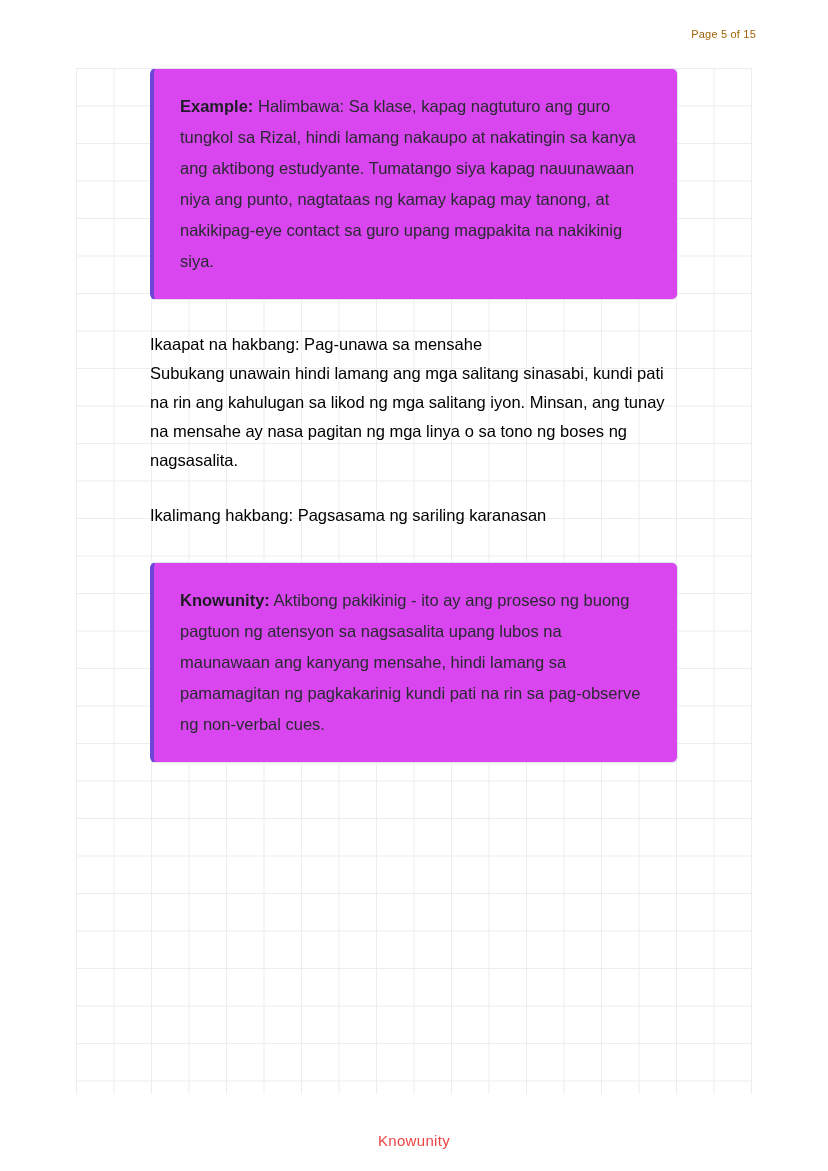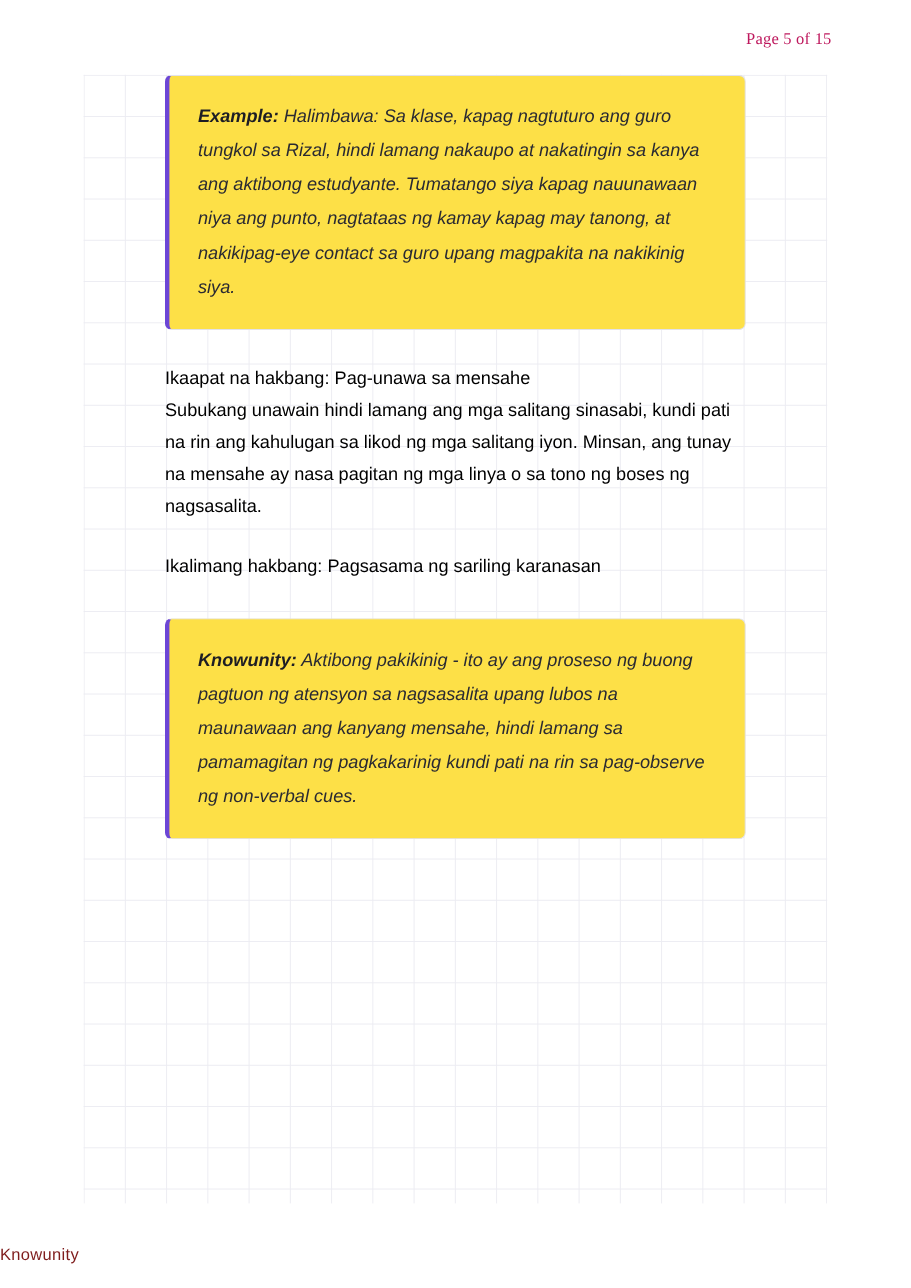--- a/index.html
+++ b/index.html
@@ -20,23 +20,23 @@
     width: 828px;
     height: 1171px;
     background: #ffffff;
   }
 
   
   .page-number {
     position: absolute;
     top: 28px;
     right: 72px;
-    font-family: Liberation Serif, serif;
-    font-size: 15px;
-    color: #be185d;
+    font-family: Liberation Sans, sans-serif;
+    font-size: 11px;
+    color: #a16207;
     letter-spacing: 0.2px;
   }
 
   
   .grid-area {
     position: absolute;
     left: 76px;
     top: 68px;
     width: 676px;
     height: 1026px;
@@ -54,25 +54,24 @@
     left: 150px;
     top: 68px;
     width: 528px;
   }
 
   .callout {
     position: relative;
     border: 1px solid #e2e2ea;
     border-left: 4px solid #6c46d6;
     border-radius: 6px;
-    background: #fde047;
+    background: #d946ef;
     padding: 22px 24px 22px 26px;
     box-sizing: border-box;
     margin-bottom: 30px;
-    font-style: italic;
   }
 
   .callout p {
     margin: 0;
     font-size: 16.5px;
     line-height: 31px;
     color: #2a2a32;
   }
 
   .callout .lead {
@@ -92,22 +91,23 @@
   }
 
   .spacer-1 { height: 6px; }
 
   
   .footer-brand {
     position: absolute;
     left: 0;
     right: 0;
     bottom: 22px;
+    text-align: center;
     font-size: 15px;
-    color: #7f1d1d;
+    color: #ef4444;
     letter-spacing: 0.3px;
   }
 </style>
 </head>
 <body>
 
 <div class="page">
 
   <div class="page-number">Page 5 of 15</div>
 

